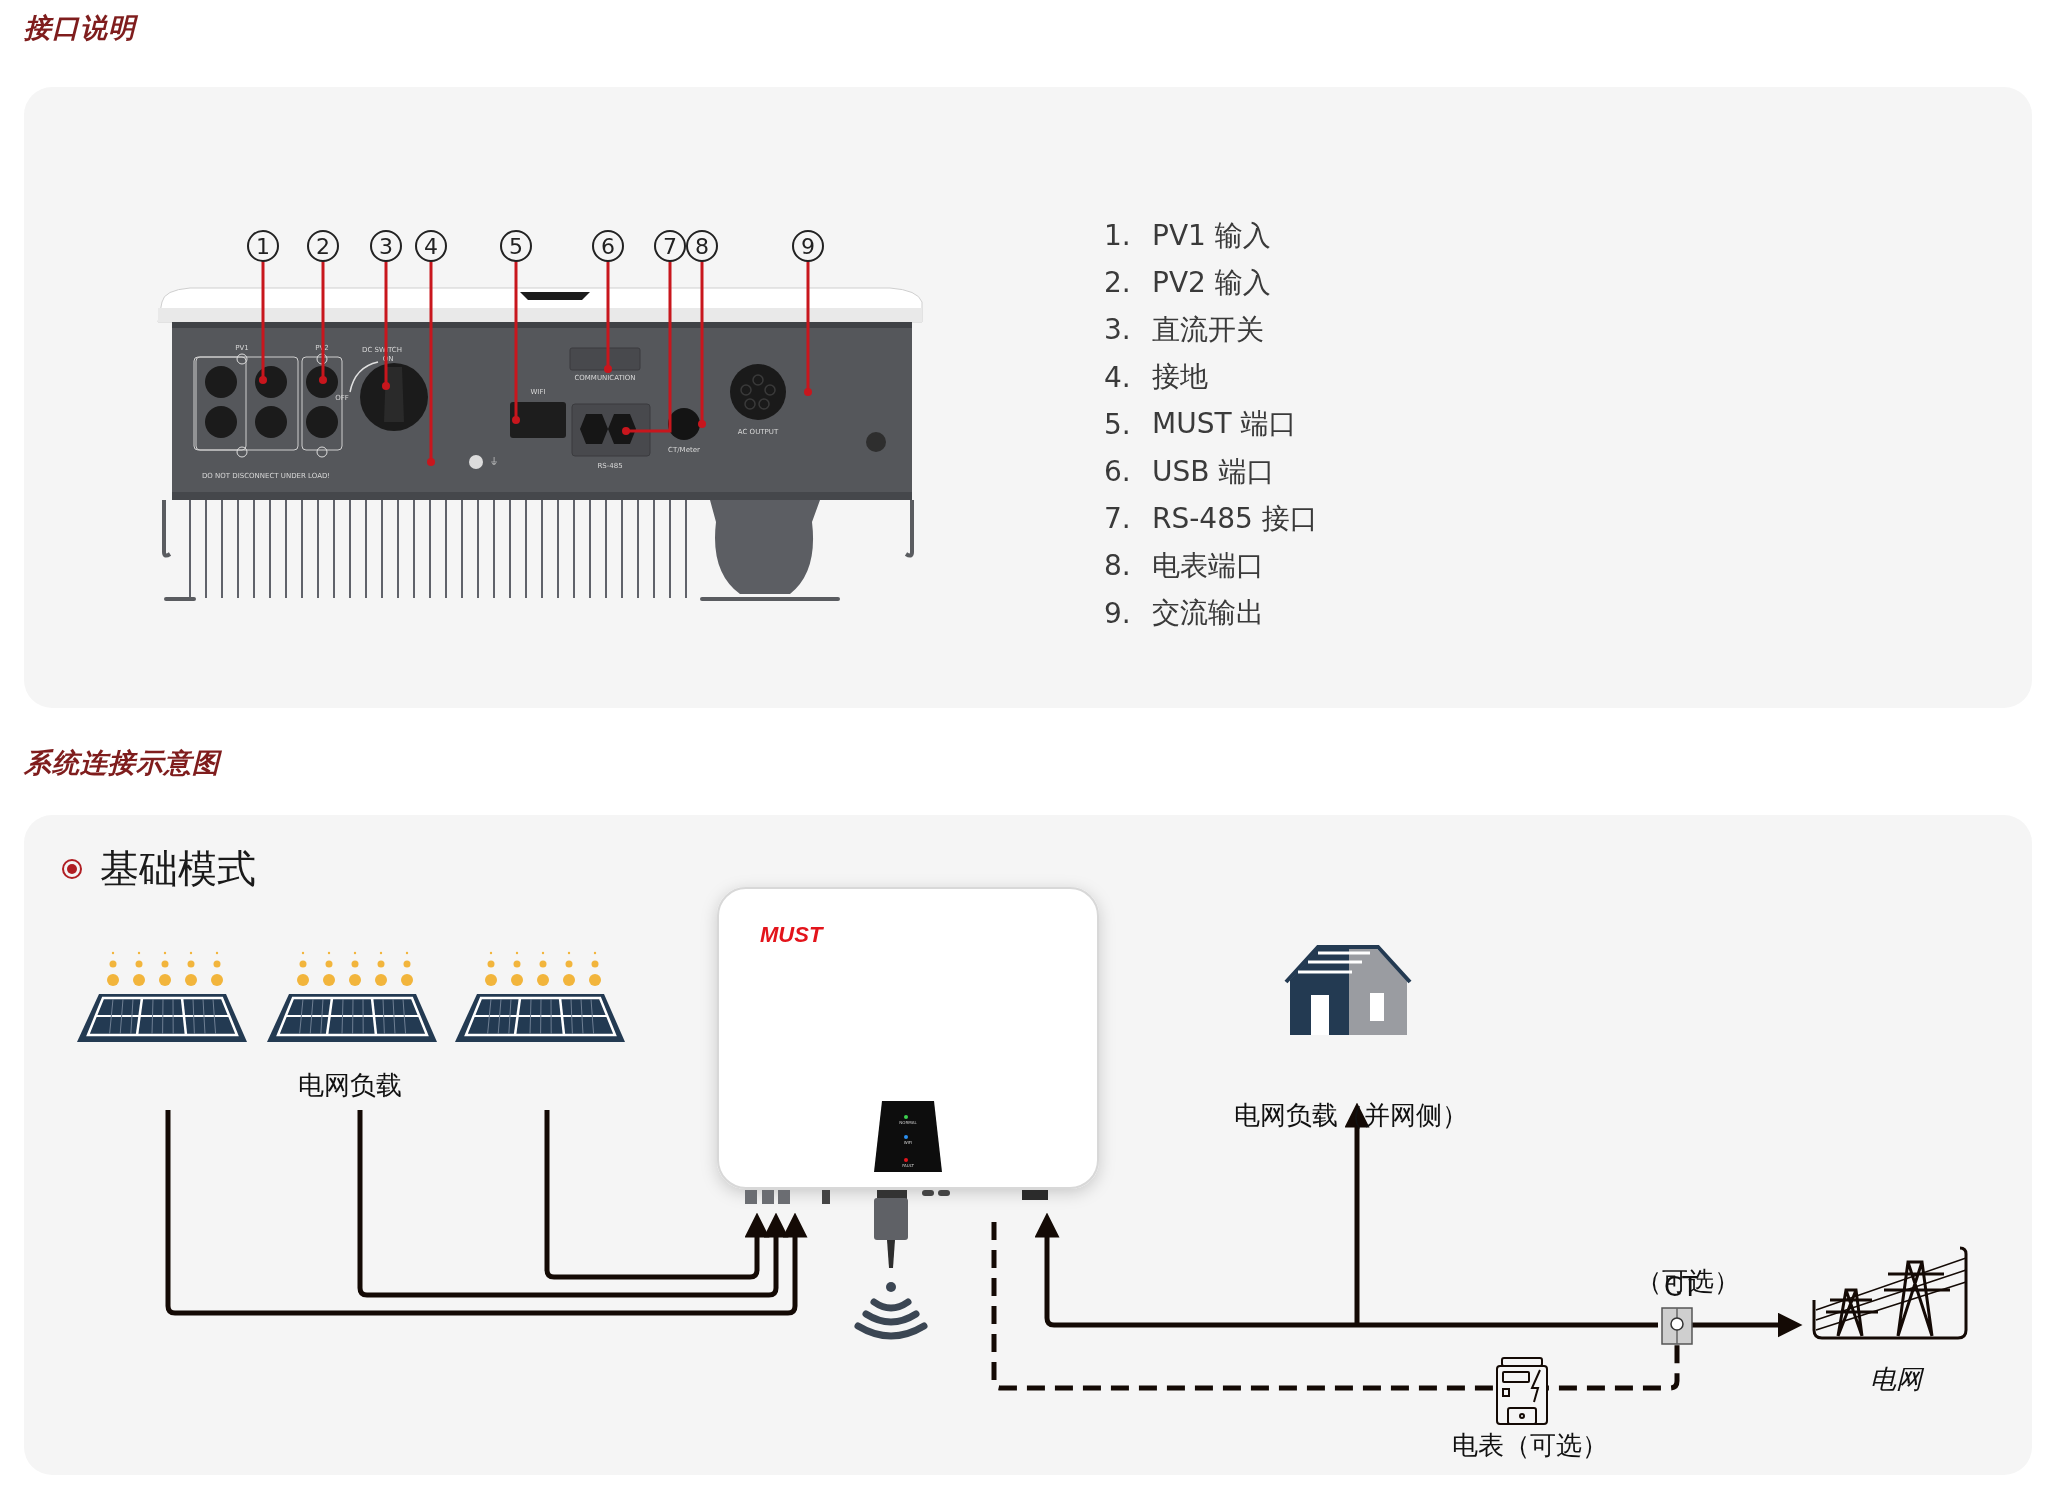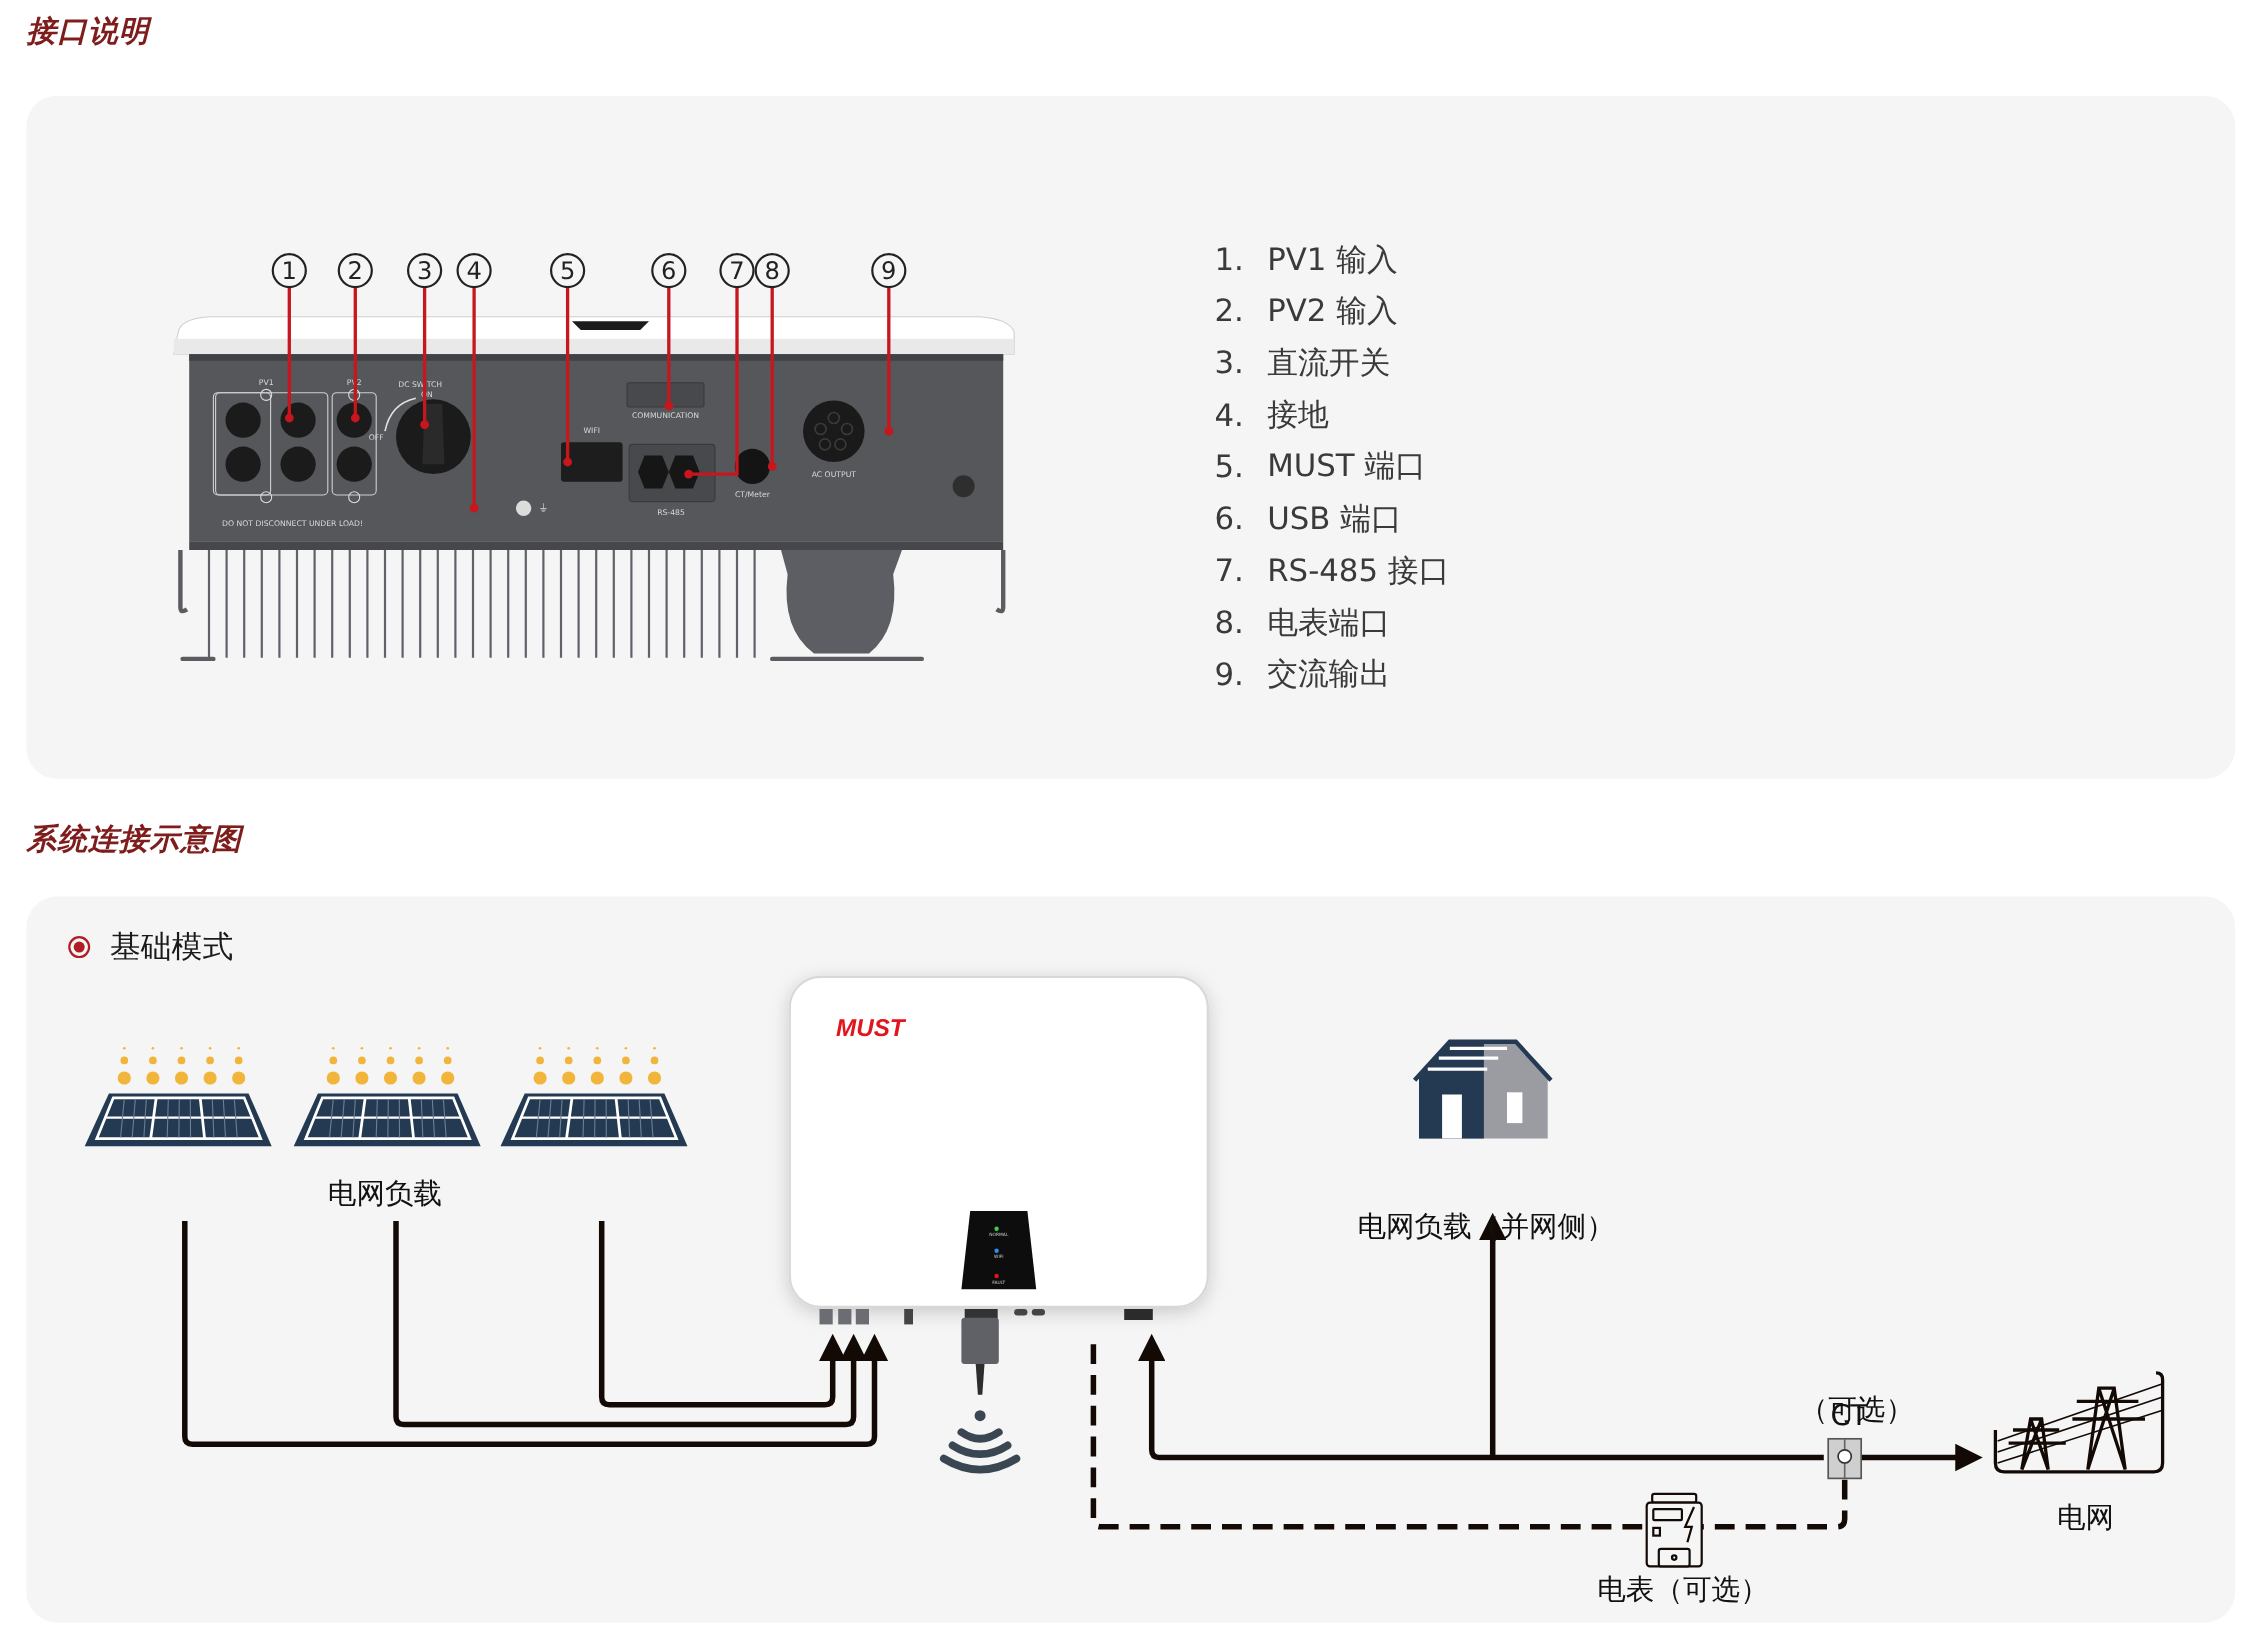--- a/index.html
+++ b/index.html
@@ -9,21 +9,21 @@
   .card { position:absolute; left:24px; width:2008px; background:#f5f5f5; border-radius:28px; }
   #card1 { top:87px; height:621px; }
   #card2 { top:815px; height:660px; }
   .abs { position:absolute; }
   .list { position:absolute; left:1104px; top:212px; }
   .list-item { height:47.2px; display:flex; align-items:center; font-size:28px; color:#3a3a3a; }
   .list-num { width:48px; }
   .mode { position:absolute; left:62px; top:842px; display:flex; align-items:center; gap:18px; }
   .mode-dot { width:20px; height:20px; border:2px solid #b01e23; border-radius:50%; position:relative; box-sizing:border-box; }
   .mode-dot::after { content:""; position:absolute; left:3px; top:3px; width:10px; height:10px; border-radius:50%; background:#b01e23; }
-  .mode-label { font-size:28px; color:#1a1a1a; }
+  .mode-label { font-size:39px; color:#1a1a1a; }
   .diag-label { position:absolute; font-size:26px; color:#111; white-space:nowrap; }
   .tiny { font-family:"DejaVu Sans", sans-serif; fill:#d8d8d8; font-size:7px; }
 </style>
 </head>
 <body>
 
 <div class="section-title" style="top:10px;">接口说明</div>
 
 <div class="card" id="card1"></div>
 
@@ -429,13 +429,13 @@
     <path d="M1898 1336 L1908 1262 L1922 1262 L1932 1336 M1888 1274 L1944 1274 M1884 1290 L1950 1290 M1908 1262 L1932 1336 M1922 1262 L1898 1336"></path>
     <path d="M1816 1320 L1966 1270 M1816 1330 L1966 1282 M1816 1310 L1966 1258" stroke-width="1.5"></path>
   </g>
 </svg>
 
 <div class="diag-label" style="left:298px;top:1068px;">电网负载</div>
 <div class="diag-label" style="left:1234px;top:1068px;margin-top:30px;">电网负载（并网侧）</div>
 <div class="diag-label" style="left:1664px;top:1232px;text-align:right;margin-top:40px;">CT</div>
 <div class="diag-label" style="left:1636px;top:1264px;">（可选）</div>
 <div class="diag-label" style="left:1452px;top:1428px;">电表（可选）</div>
-<div class="diag-label" style="left:1870px;top:1362px;">电网</div>
+<div class="diag-label" style="left:1870px;top:1362px;font-style:italic;">电网</div>
 
 </body></html>

